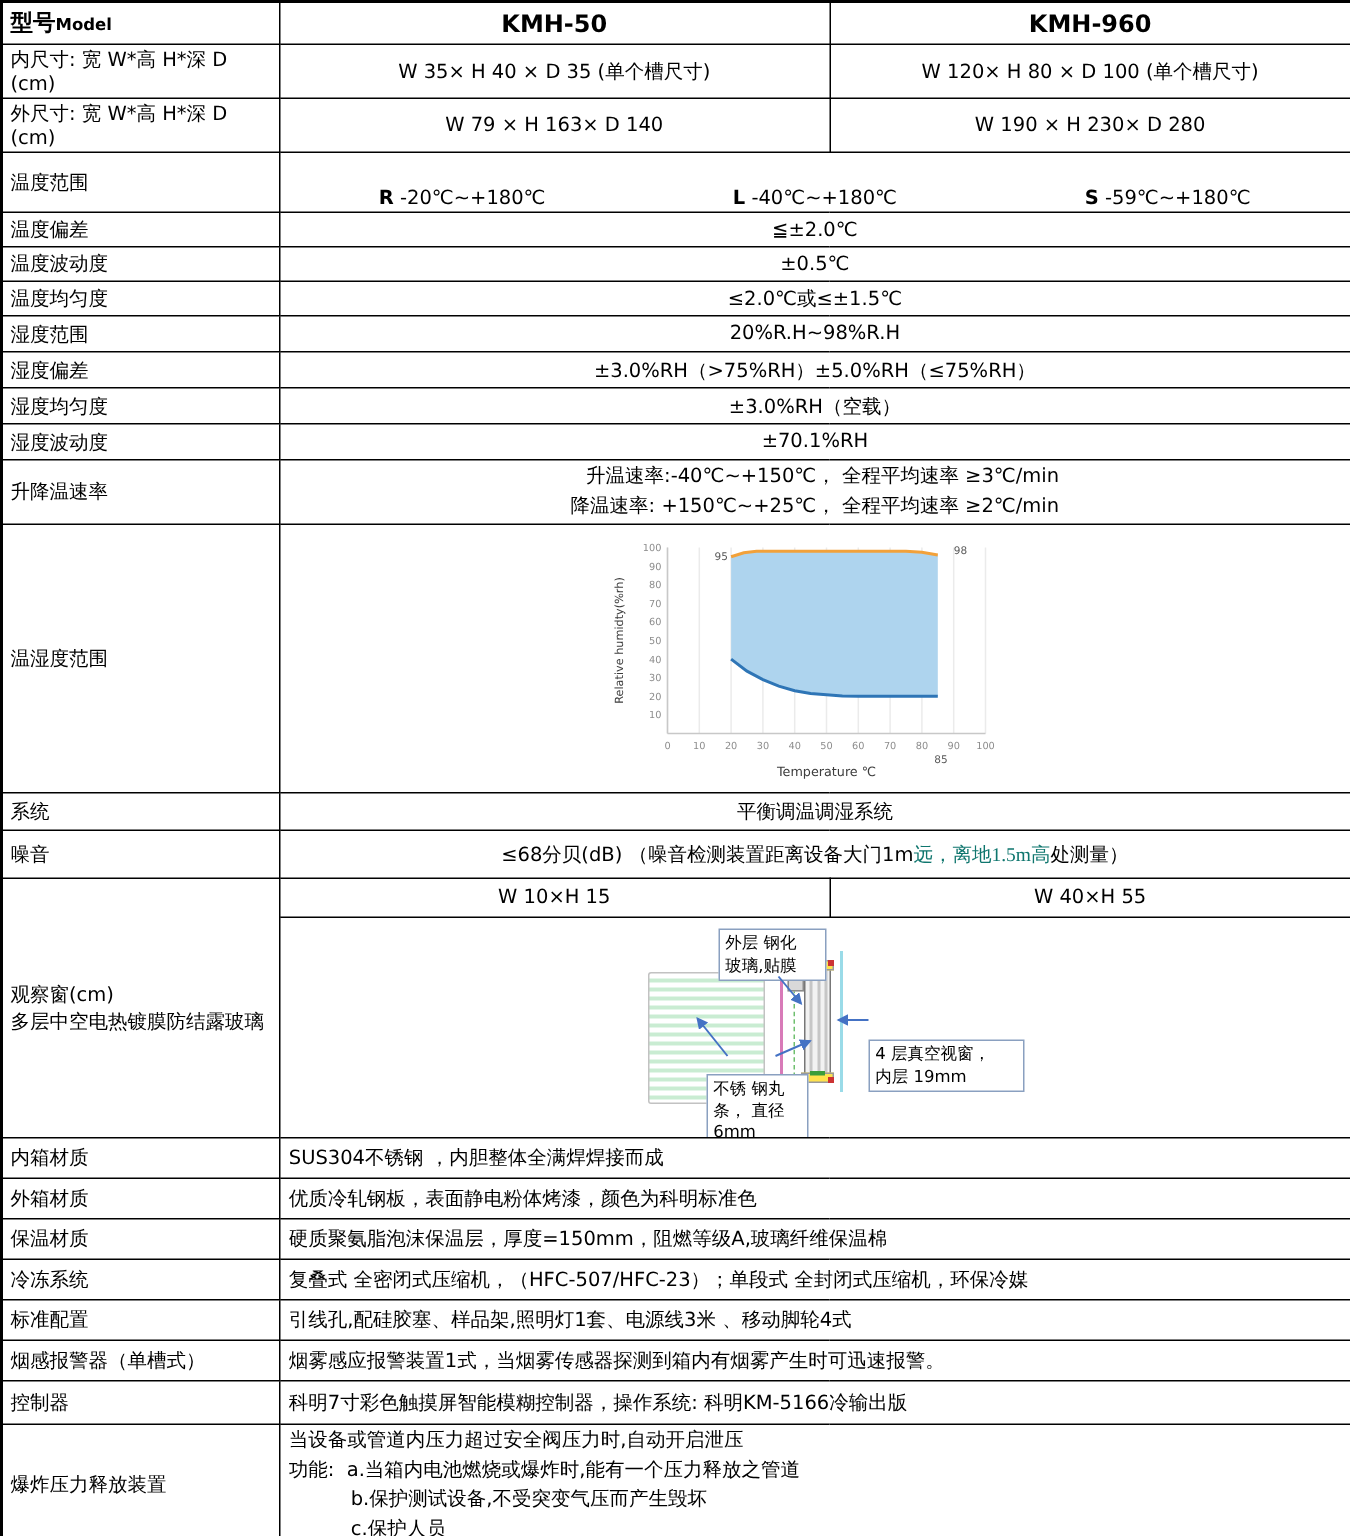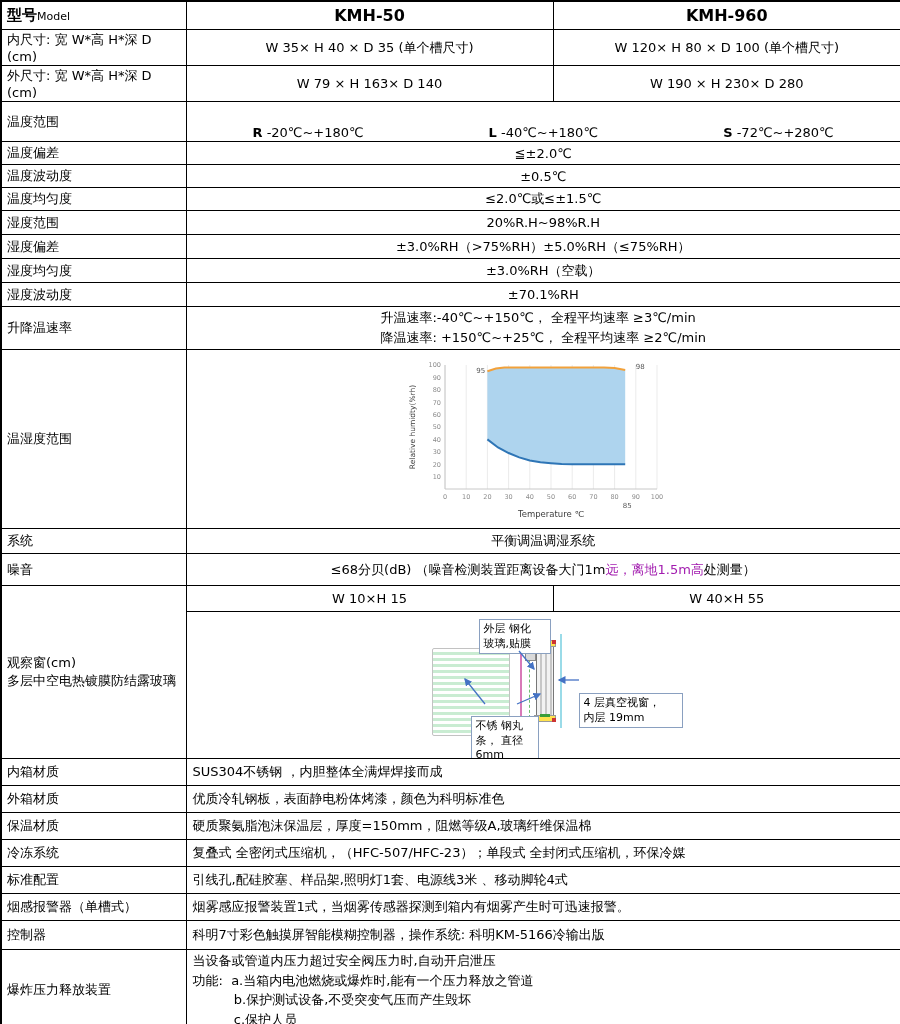--- a/index.html
+++ b/index.html
@@ -3,27 +3,27 @@
 <meta charset="utf-8">
 <style>
   html,body{margin:0;padding:0;background:#fff;}
   body{width:900px;font-family:"DejaVu Sans","Liberation Sans",sans-serif;color:#000;}
   table.spec{width:900px;border-collapse:collapse;table-layout:fixed;border:2px solid #000;}
   td{border:1px solid #000;padding:1px 4px;font-size:13px;vertical-align:middle;overflow:hidden;}
   td.lbl{text-align:left;padding-left:5px;}
   td.ctr{text-align:center;}
   td.lft{text-align:left;padding-left:6px;}
   .hdr-model{font-size:15px;font-weight:bold;}
-  .hdr-model-sub{font-size:11px;font-weight:normal;}
+  .hdr-model-sub{font-size:11px;font-weight:bold;}
   .hdr-col{font-size:16px;font-weight:bold;text-align:center;}
   .bold{font-weight:bold;}
   .trange{display:flex;width:100%;margin-top:22px;}
   .trange>div{flex:1;text-align:center;white-space:nowrap;}
-  .ramp{display:inline-block;text-align:left;line-height:1.55;}
-  .cyan{color:#a21caf;}
+  .ramp{display:inline-block;text-align:right;line-height:1.55;}
+  .cyan{color:#0f766e;font-family:Liberation Serif, serif;}
   .prewrap{white-space:pre-wrap;line-height:1.5;}
   .wrap{line-height:1.5;}
   .chart-wrap{display:flex;justify-content:center;align-items:center;}
   
   .diagram{position:relative;width:855px;height:146px;}
   .gr-rect{position:absolute;left:245px;top:36px;width:76px;height:86px;border:1px solid #c2c2c2;border-radius:2px;
            background:repeating-linear-gradient(to bottom,#ffffff 0 3px,#c9ecd2 3px 6px);}
   .xsec{position:absolute;left:333px;top:28px;width:42px;height:82px;}
   .xs-pink{position:absolute;left:0;top:5px;width:2px;height:72px;background:#d87ab8;}
   .xs-dot{position:absolute;left:9px;top:4px;width:0;height:74px;border-left:1px dashed #6fbf6f;}
@@ -72,21 +72,21 @@
     <td class="ctr">W 79 × H 163× D 140</td>
     <td class="ctr">W 190 × H 230× D 280</td>
   </tr>
 
   <tr>
     <td class="lbl" style="height:24px">温度范围</td>
     <td colspan="2">
       <div class="trange">
         <div><span class="bold">R</span> <span>-20℃~+180℃</span></div>
         <div><span class="bold">L</span> <span>-40℃~+180℃</span></div>
-        <div><span class="bold">S</span> <span>-72℃~+280℃</span></div>
+        <div><span class="bold">S</span> <span>-59℃~+180℃</span></div>
       </div>
     </td>
   </tr>
 
   <tr>
     <td class="lbl" style="height:20px">温度偏差</td>
     <td colspan="2" class="ctr">≦±2.0℃</td>
   </tr>
 
   <tr>

